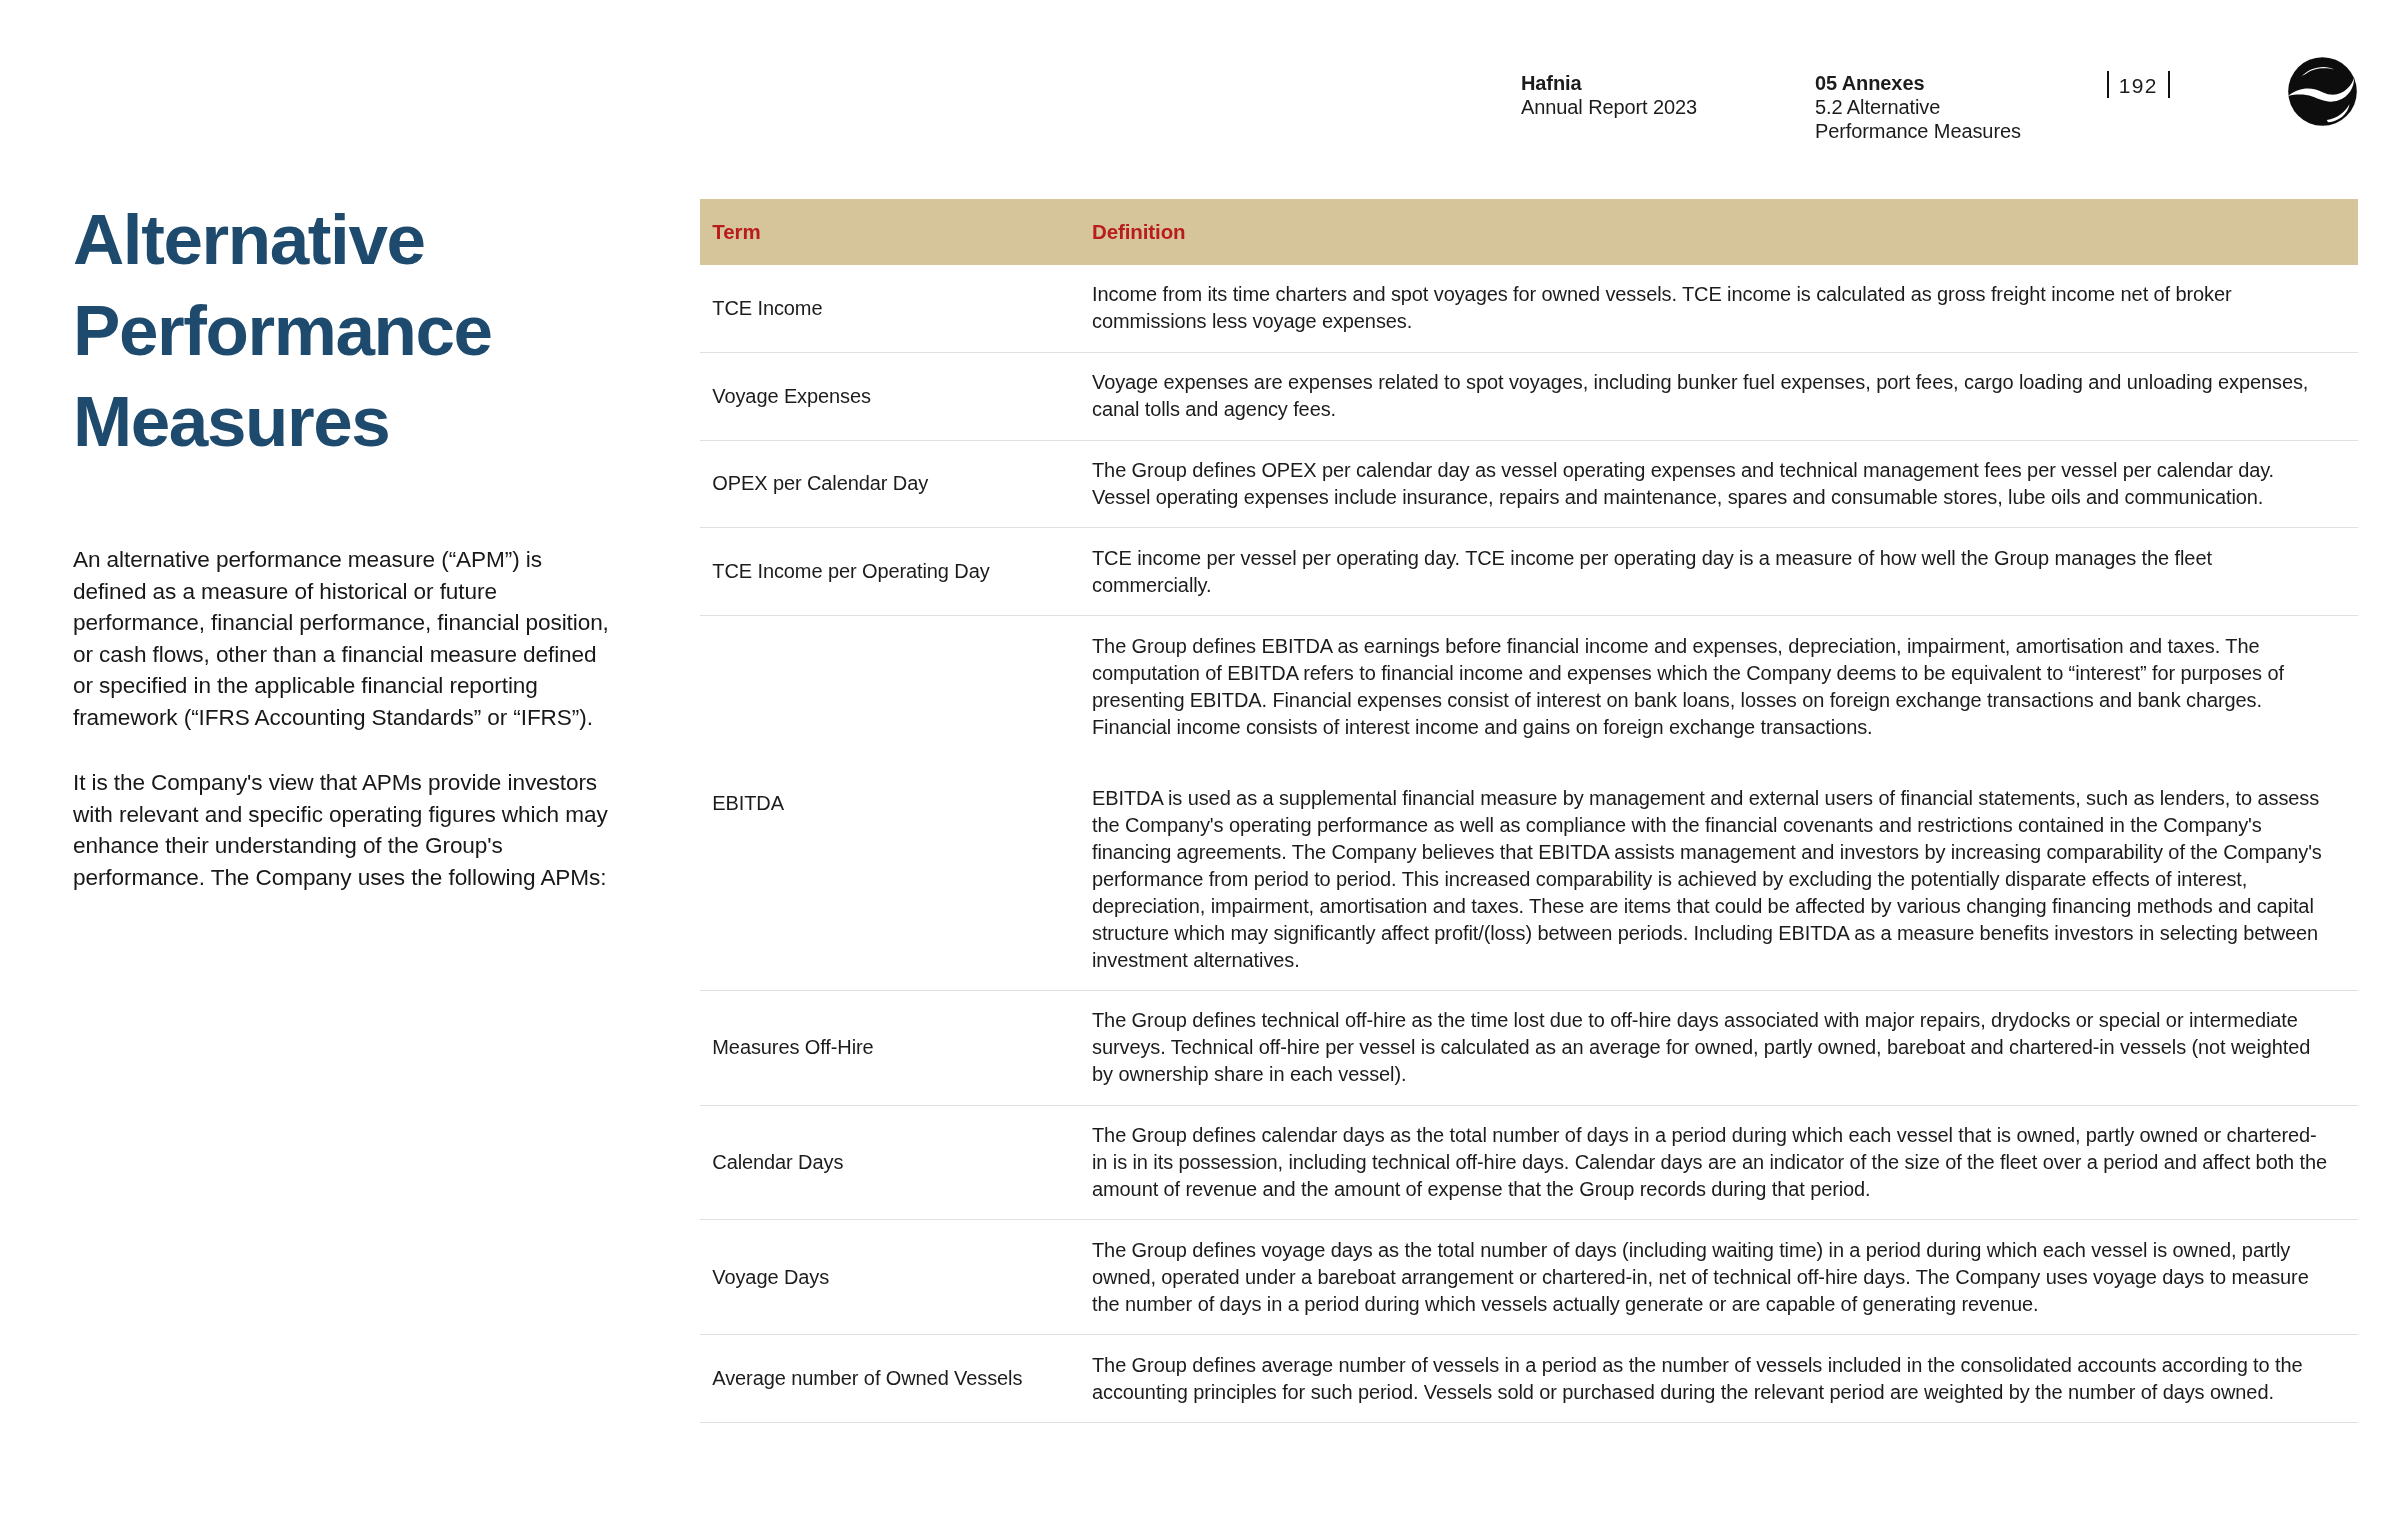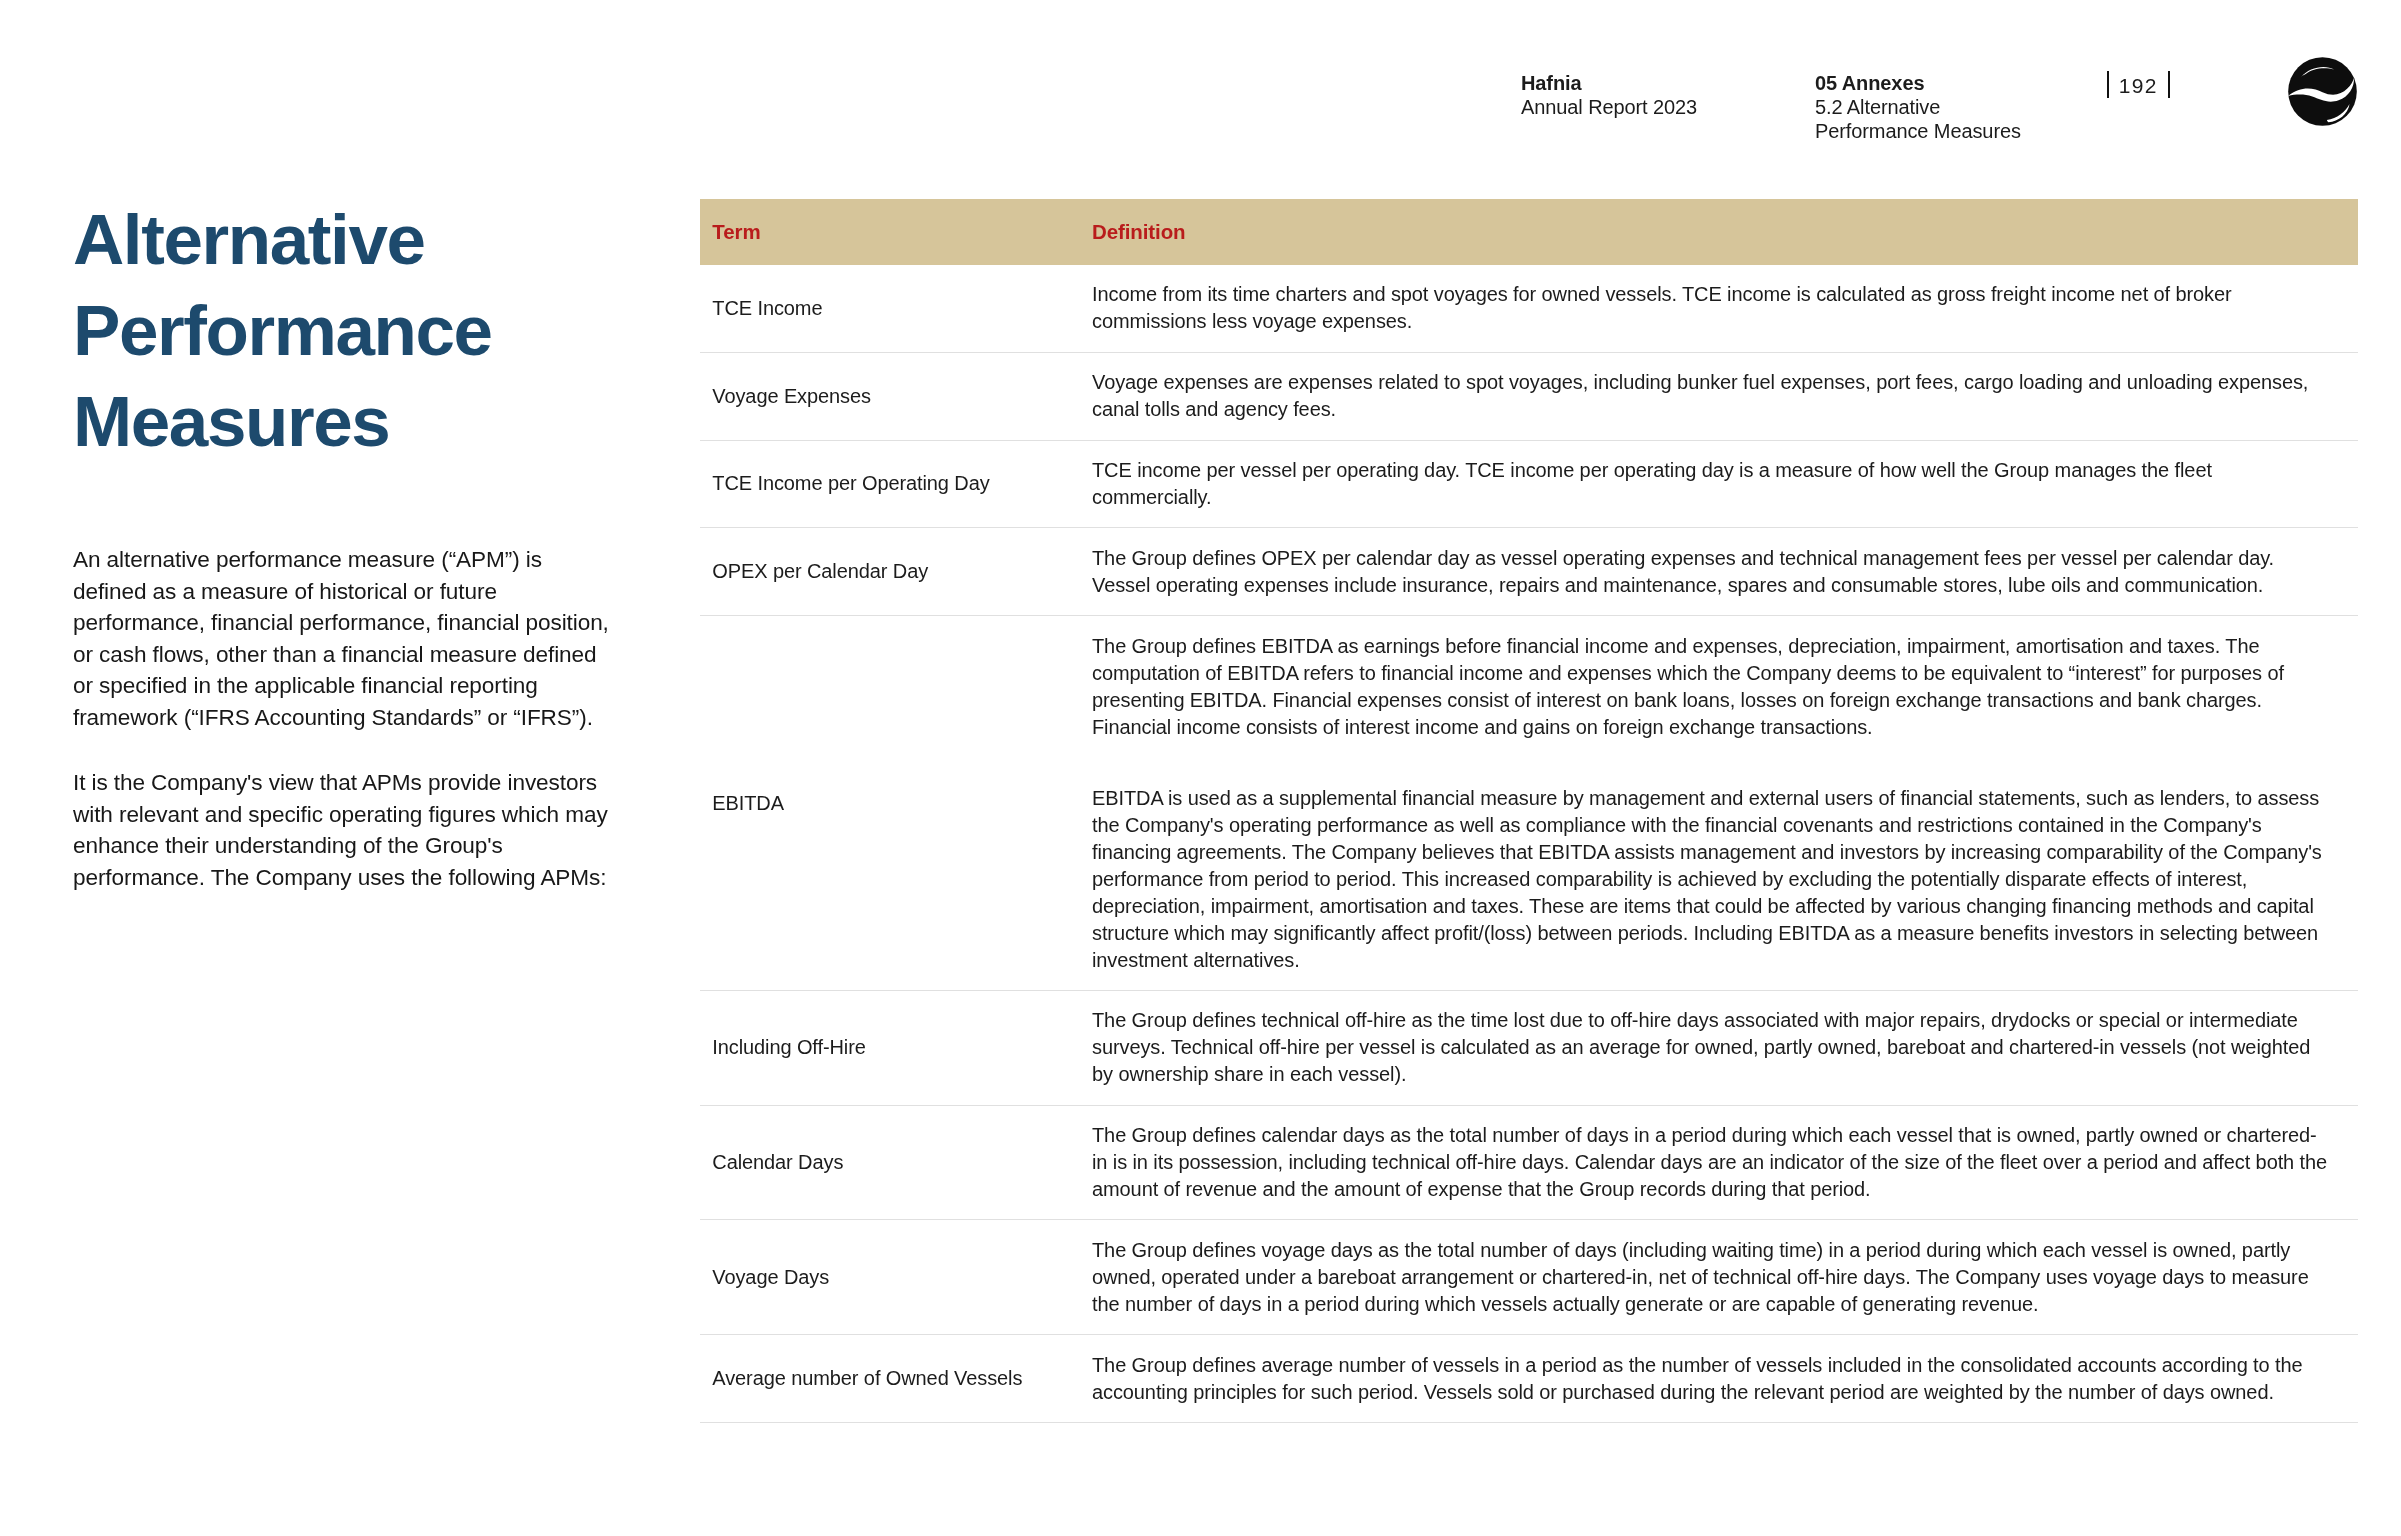--- a/index.html
+++ b/index.html
@@ -106,40 +106,40 @@
             <p>Income from its time charters and spot voyages for owned vessels. TCE income is calculated as gross freight income net of broker commissions less voyage expenses.</p>
           </div>
         </div>
         <div class="trow">
           <div class="td cell-term">Voyage Expenses</div>
           <div class="td cell-def">
             <p>Voyage expenses are expenses related to spot voyages, including bunker fuel expenses, port fees, cargo loading and unloading expenses, canal tolls and agency fees.</p>
           </div>
         </div>
         <div class="trow">
+          <div class="td cell-term">OPEX per Calendar Day</div>
+          <div class="td cell-def">
+            <p>The Group defines OPEX per calendar day as vessel operating expenses and technical management fees per vessel per calendar day. Vessel operating expenses include insurance, repairs and maintenance, spares and consumable stores, lube oils and communication.</p>
+          </div>
+        </div>
+        <div class="trow">
           <div class="td cell-term">TCE Income per Operating Day</div>
           <div class="td cell-def">
             <p>TCE income per vessel per operating day. TCE income per operating day is a measure of how well the Group manages the fleet commercially.</p>
-          </div>
-        </div>
-        <div class="trow">
-          <div class="td cell-term">OPEX per Calendar Day</div>
-          <div class="td cell-def">
-            <p>The Group defines OPEX per calendar day as vessel operating expenses and technical management fees per vessel per calendar day. Vessel operating expenses include insurance, repairs and maintenance, spares and consumable stores, lube oils and communication.</p>
           </div>
         </div>
         <div class="trow">
           <div class="td cell-term">EBITDA</div>
           <div class="td cell-def">
             <p>The Group defines EBITDA as earnings before financial income and expenses, depreciation, impairment, amortisation and taxes. The computation of EBITDA refers to financial income and expenses which the Company deems to be equivalent to “interest” for purposes of presenting EBITDA. Financial expenses consist of interest on bank loans, losses on foreign exchange transactions and bank charges. Financial income consists of interest income and gains on foreign exchange transactions.</p>
             <p>EBITDA is used as a supplemental financial measure by management and external users of financial statements, such as lenders, to assess the Company's operating performance as well as compliance with the financial covenants and restrictions contained in the Company's financing agreements. The Company believes that EBITDA assists management and investors by increasing comparability of the Company's performance from period to period. This increased comparability is achieved by excluding the potentially disparate effects of interest, depreciation, impairment, amortisation and taxes. These are items that could be affected by various changing financing methods and capital structure which may significantly affect profit/(loss) between periods. Including EBITDA as a measure benefits investors in selecting between investment alternatives.</p>
           </div>
         </div>
         <div class="trow">
-          <div class="td cell-term">Including Off-Hire</div>
+          <div class="td cell-term">Measures Off-Hire</div>
           <div class="td cell-def">
             <p>The Group defines technical off-hire as the time lost due to off-hire days associated with major repairs, drydocks or special or intermediate surveys. Technical off-hire per vessel is calculated as an average for owned, partly owned, bareboat and chartered-in vessels (not weighted by ownership share in each vessel).</p>
           </div>
         </div>
         <div class="trow">
           <div class="td cell-term">Calendar Days</div>
           <div class="td cell-def">
             <p>The Group defines calendar days as the total number of days in a period during which each vessel that is owned, partly owned or chartered-in is in its possession, including technical off-hire days. Calendar days are an indicator of the size of the fleet over a period and affect both the amount of revenue and the amount of expense that the Group records during that period.</p>
           </div>
         </div>

